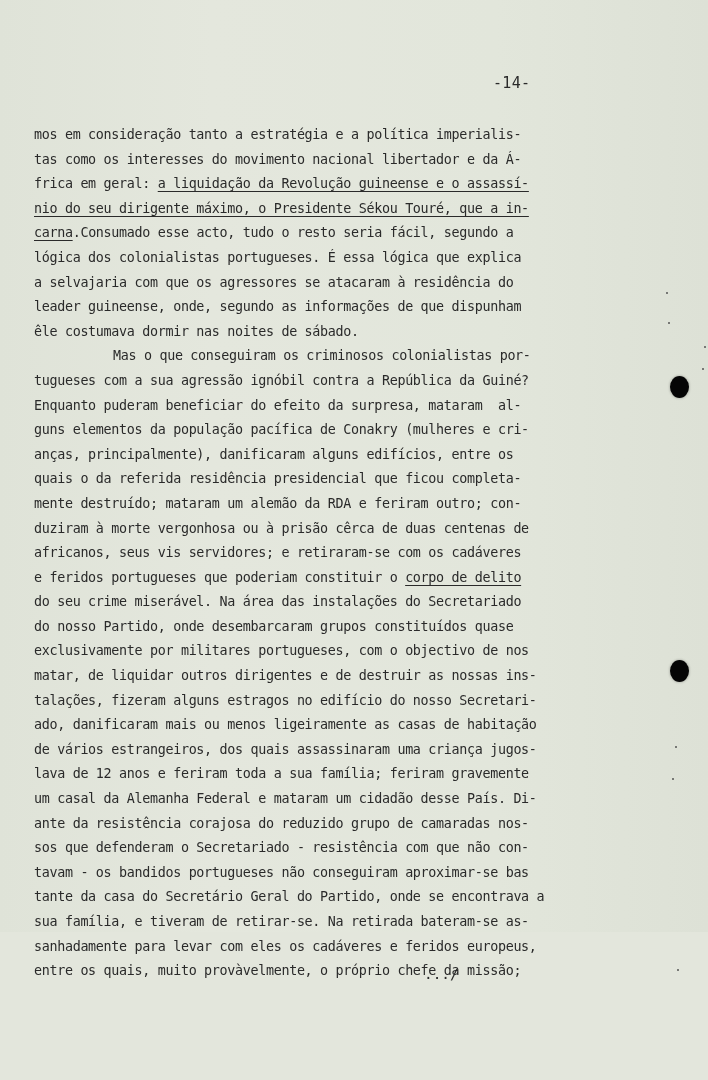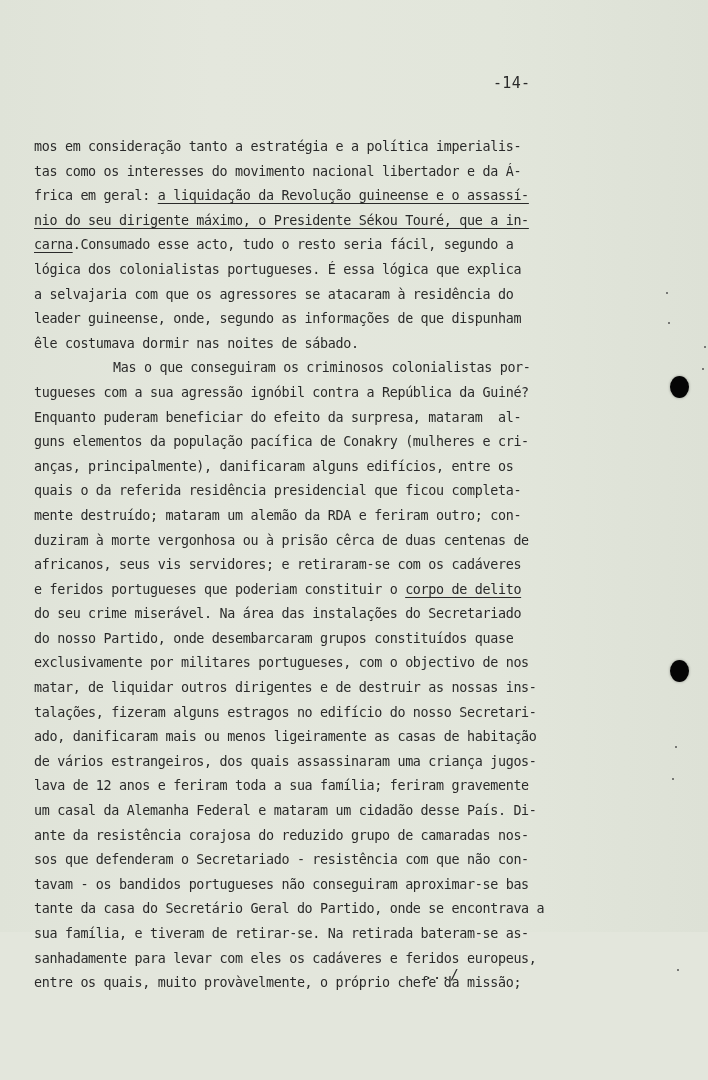--- a/index.html
+++ b/index.html
@@ -12,21 +12,21 @@
   }
   .page {
     position: absolute; left: 0; top: 0; width: 708px; height: 932px;
     background: linear-gradient(90deg, #dfe3d8 0%, #e4e7dd 30%, #e2e6db 70%, #dde1d6 100%);
   }
   .page-number {
     position: absolute; left: 493px; top: 74px;
     font-size: 15px; letter-spacing: 0.3px;
   }
   .body-text {
-    position: absolute; left: 34px; top: 134px; width: 580px;
+    position: absolute; left: 34px; top: 122px; width: 580px;
   }
   .line {
     height: 24.6px; line-height: 24.6px;
     font-size: 14.4px; white-space: pre;
     letter-spacing: -0.35px;
     transform: scaleX(0.93); transform-origin: left center;
   }
   .u { text-decoration: underline; text-underline-offset: 3px; }
   .indent { padding-left: 85px; }
   .continuation {

